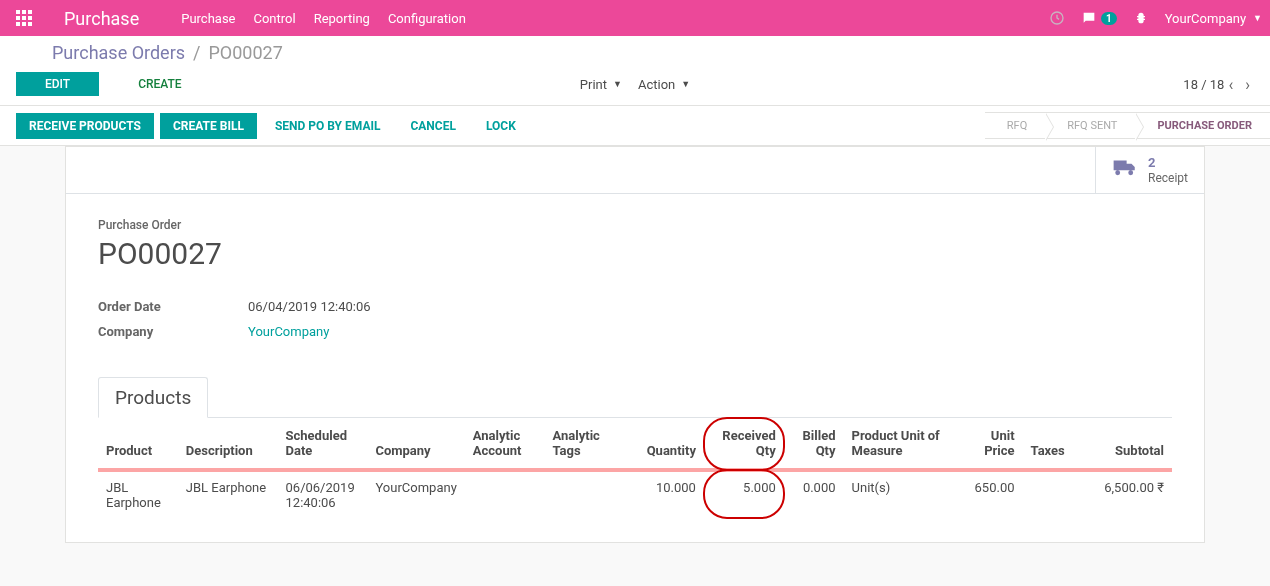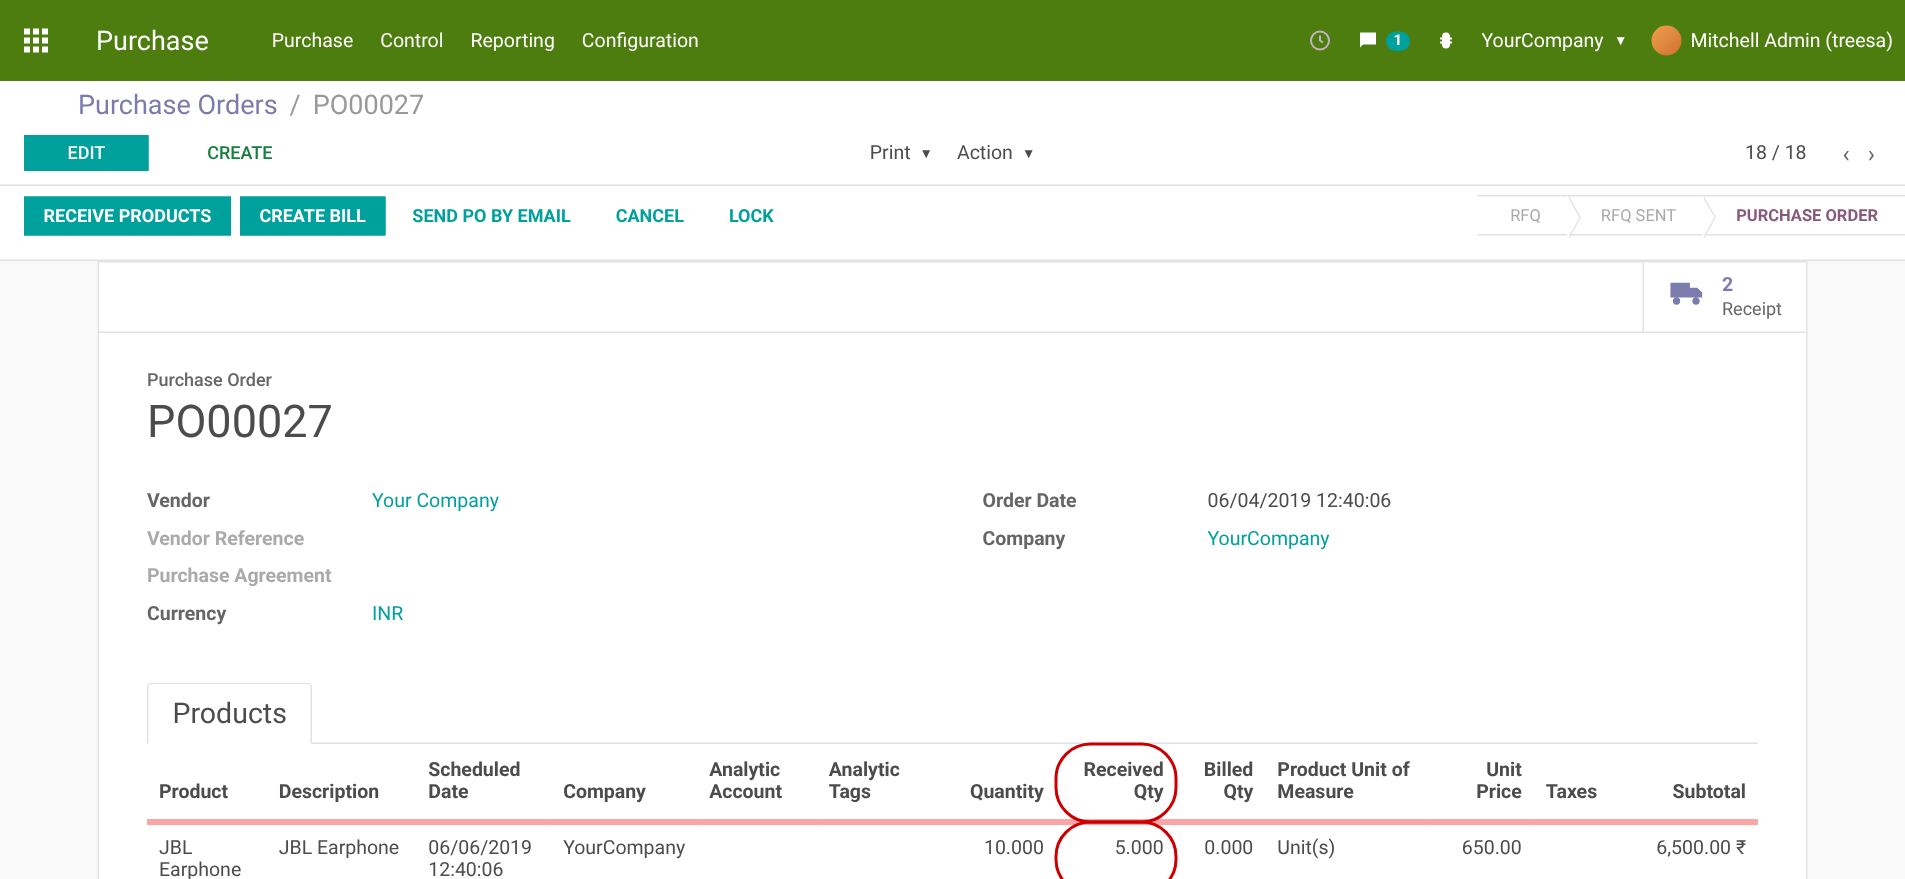--- a/index.html
+++ b/index.html
@@ -1,19 +1,19 @@
 <!DOCTYPE html>
 <html><head>
 <meta charset="utf-8">
 <style>
 * { margin: 0; padding: 0; box-sizing: border-box; font-family: -apple-system, BlinkMacSystemFont, "Segoe UI", Roboto, Helvetica, Arial, sans-serif; }
 body { background: #f9f9f9; font-size: 13px; color: #4c4c4c; }
 
 
-.navbar { background: #4d7c0f; color: #fff; display: flex; align-items: center; height: 54px; padding: 0 8px; }
+.navbar { background: #ec4899; color: #fff; display: flex; align-items: center; height: 36px; padding: 0 8px; }
 .navbar-left { display: flex; align-items: center; gap: 18px; }
 .apps-icon { display: grid; grid-template-columns: repeat(3, 4px); grid-template-rows: repeat(3, 4px); gap: 2px; padding: 8px; cursor: pointer; }
 .apps-icon span { background: #fff; width: 4px; height: 4px; }
 .brand { font-size: 18px; font-weight: 400; padding: 0 12px 0 6px; }
 .nav-menu { display: flex; gap: 18px; margin-left: 12px; }
 .nav-menu a { color: #fff; text-decoration: none; font-size: 13px; cursor: pointer; }
 .navbar-right { margin-left: auto; display: flex; align-items: center; gap: 16px; }
 .icon-btn { cursor: pointer; color: #fff; font-size: 14px; display: flex; align-items: center; gap: 4px; }
 .badge { background: #00a09d; color: #fff; font-size: 10px; padding: 1px 5px; border-radius: 8px; font-weight: bold; }
 .company-drop { display: flex; align-items: center; gap: 5px; cursor: pointer; }
@@ -27,26 +27,26 @@
 .breadcrumb .sep { color: #999; margin: 0 4px; }
 .breadcrumb .current { color: #999; }
 .cp-row { display: flex; align-items: center; min-height: 30px; }
 .cp-left { display: flex; gap: 10px; }
 .btn { border: 1px solid transparent; padding: 4px 28px; font-size: 12px; cursor: pointer; font-weight: 500; }
 .btn-primary { background: #00a09d; color: #fff; border-color: #00a09d; text-transform: uppercase; }
 .btn-secondary { background: transparent; color: #15803d; text-transform: uppercase; }
 .cp-center { margin-left: auto; margin-right: auto; display: flex; gap: 16px; position:absolute; left:50%; transform:translateX(-50%);}
 .cp-center .dropdown { cursor: pointer; color: #4c4c4c; display: flex; align-items: center; gap: 4px; font-size: 13px;}
 .cp-right { margin-left: auto; display: flex; align-items: center; gap: 12px; }
-.pager { color: #4c4c4c; display:flex; align-items:center; gap:20px;}
+.pager { color: #4c4c4c; display:flex; align-items:center; gap:0;}
 .pager-arrows { display: flex; gap: 4px; }
 .pager-arrow { cursor: pointer; padding: 2px 4px; color:#666; font-size:16px;}
 
 
-.statusbar { background: #fff; border-bottom: 1px solid #e2e2e0; padding: 6px 0px 16px 16px; display: flex; align-items: center; }
+.statusbar { background: #fff; border-bottom: 1px solid #e2e2e0; padding: 6px 0px 6px 16px; display: flex; align-items: center; }
 .statusbar-buttons { display: flex; gap: 6px; }
 .btn-hl { background: #00a09d; color: #fff; border: 1px solid #00a09d; padding: 5px 12px; font-size: 12px; cursor: pointer; font-weight: 700; }
 .btn-link { background: transparent; border: none; color: #00a09d; font-size: 12px; font-weight: 700; padding: 5px 12px; cursor: pointer; }
 .status-steps { margin-left: auto; display: flex; align-items: stretch; }
 .step { position: relative; padding: 6px 18px 6px 22px; font-size: 11px; color: #aaa; background:#fff; border-top:1px solid #e2e2e0; border-bottom:1px solid #e2e2e0;}
 .step::after { content:""; position:absolute; right:-8px; top:0; width:0; height:0; border-top:14px solid transparent; border-bottom:14px solid transparent; border-left:8px solid #fff; z-index:2;}
 .step::before { content:""; position:absolute; right:-9px; top:0; width:0; height:0; border-top:14px solid transparent; border-bottom:14px solid transparent; border-left:8px solid #e2e2e0; z-index:1;}
 .step.active { color: #875a7b; font-weight: 700; }
 .step.active::after{ border-left:none;} .step.active::before{border-left:none;}
 
@@ -124,24 +124,20 @@
       <span class="badge">1</span>
     </div>
     <div class="icon-btn">
       <svg width="16" height="16" viewBox="0 0 24 24" fill="#fff">
           <path d="M12 4a4 4 0 0 1 4 4v1h2v2h-2v2h2v2h-2v1a4 4 0 0 1-8 0v-1H6v-2h2v-2H6V9h2V8a4 4 0 0 1 4-4z"></path>
         </svg>
     </div>
     <div class="company-drop">
       <span>YourCompany</span>
       <span class="caret">▼</span>
-    </div>
-    <div class="user-drop">
-      <span class="avatar"></span>
-      <span>Mitchell Admin (treesa)</span>
     </div>
   </div>
 </div>
 
 <div class="control-panel">
   <div class="breadcrumb">
     <a>Purchase Orders</a>
     <span class="sep">/</span>
     <span class="current">PO00027</span>
   </div>
@@ -201,38 +197,20 @@
           <span class="stat-lbl">Receipt</span>
         </span>
       </div>
     </div>
 
     <div class="sheet-body">
       <div class="form-title-lbl">Purchase Order</div>
       <div class="form-title">PO00027</div>
 
       <div class="form-grid">
-        <div class="form-col">
-          <div class="form-row">
-            <div class="form-label">Vendor</div>
-            <div class="form-value"><a>Your Company</a></div>
-          </div>
-          <div class="form-row">
-            <div class="form-label muted">Vendor Reference</div>
-            <div class="form-value"></div>
-          </div>
-          <div class="form-row">
-            <div class="form-label muted">Purchase Agreement</div>
-            <div class="form-value"></div>
-          </div>
-          <div class="form-row">
-            <div class="form-label">Currency</div>
-            <div class="form-value"><a>INR</a></div>
-          </div>
-        </div>
         <div class="form-col">
           <div class="form-row">
             <div class="form-label">Order Date</div>
             <div class="form-value">06/04/2019 12:40:06</div>
           </div>
           <div class="form-row">
             <div class="form-label">Company</div>
             <div class="form-value"><a>YourCompany</a></div>
           </div>
         </div>

